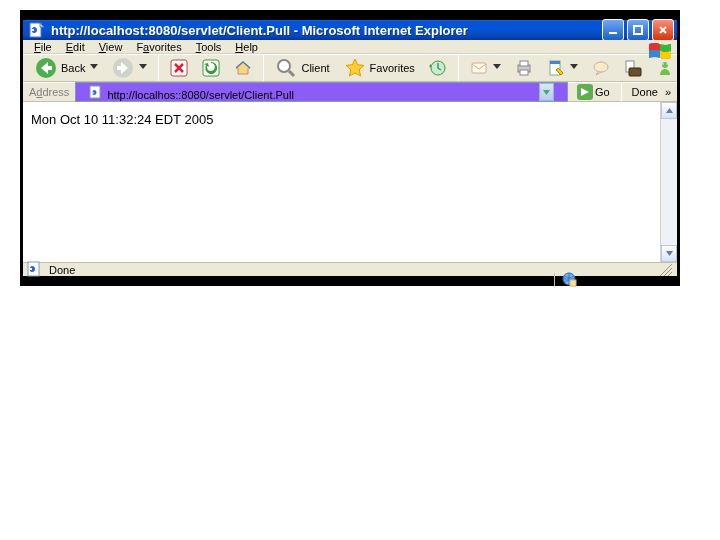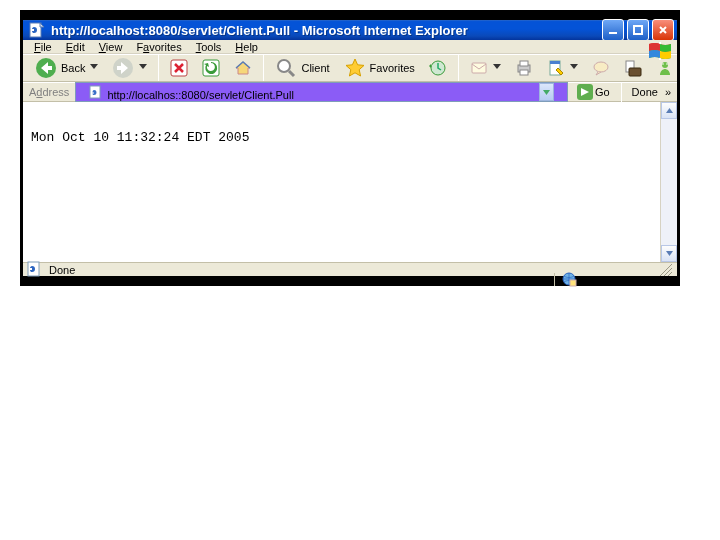--- a/index.html
+++ b/index.html
@@ -35,21 +35,21 @@
   .addr-field { flex:1; height:20px; background:#8b5cf6; border:1px solid #7f9db9; display:flex; align-items:flex-end; padding:0 13px; }
   .addr-field .pg-icon svg { width:14px; height:14px; }
   .addr-field .url { flex:1; padding:0 4px; font-size:11px; color:#000; }
   .addr-field .combo-drop { width:15px; height:18px; background:linear-gradient(#dbe6fb,#b7ccf1); border:1px solid #9db5de; display:flex; align-items:center; justify-content:center; }
   .go-btn { display:flex; align-items:center; gap:1px; padding:1px 3px; border:1px solid transparent; border-radius:3px; }
   .go-btn svg { width:18px; height:18px; }
   .links-lbl { color:#000; padding:0 3px; }
   .chev-right { font-size:11px; color:#000; }
   
   .content-wrap { display:flex; height:160px; background:#fff; }
-  .content { flex:1; padding:28px 8px; font-family:Liberation Mono, monospace; font-size:13px; color:#000; }
+  .content { flex:1; padding:10px 8px; font-family:Liberation Sans, sans-serif; font-size:13px; color:#000; }
   .vscroll { width:17px; background:#ece9d8; border-left:1px solid #d6d2c2; display:flex; flex-direction:column; }
   .vscroll .sbtn { height:17px; background:linear-gradient(#fdfdfd,#d9e3f5); border:1px solid #b8c7e6; display:flex; align-items:center; justify-content:center; }
   .vscroll .track { flex:1; background:#eef1f8; }
   
   .statusbar { height:14px; background:#ece9d8; border-top:1px solid #c3bfa8; display:flex; align-items:center; padding:0 4px; gap:6px; }
   .statusbar .st-icon svg { width:16px; height:16px; }
   .statusbar .status-text { flex:1; color:#000; }
   .statusbar .zone { display:flex; align-items:center; gap:4px; padding:0 6px; border-left:1px solid #c3bfa8; height:100%;margin-top:20px; }
   .grip { width:14px; height:14px; margin-left:auto; }
   .grip svg { width:14px; height:14px; }

